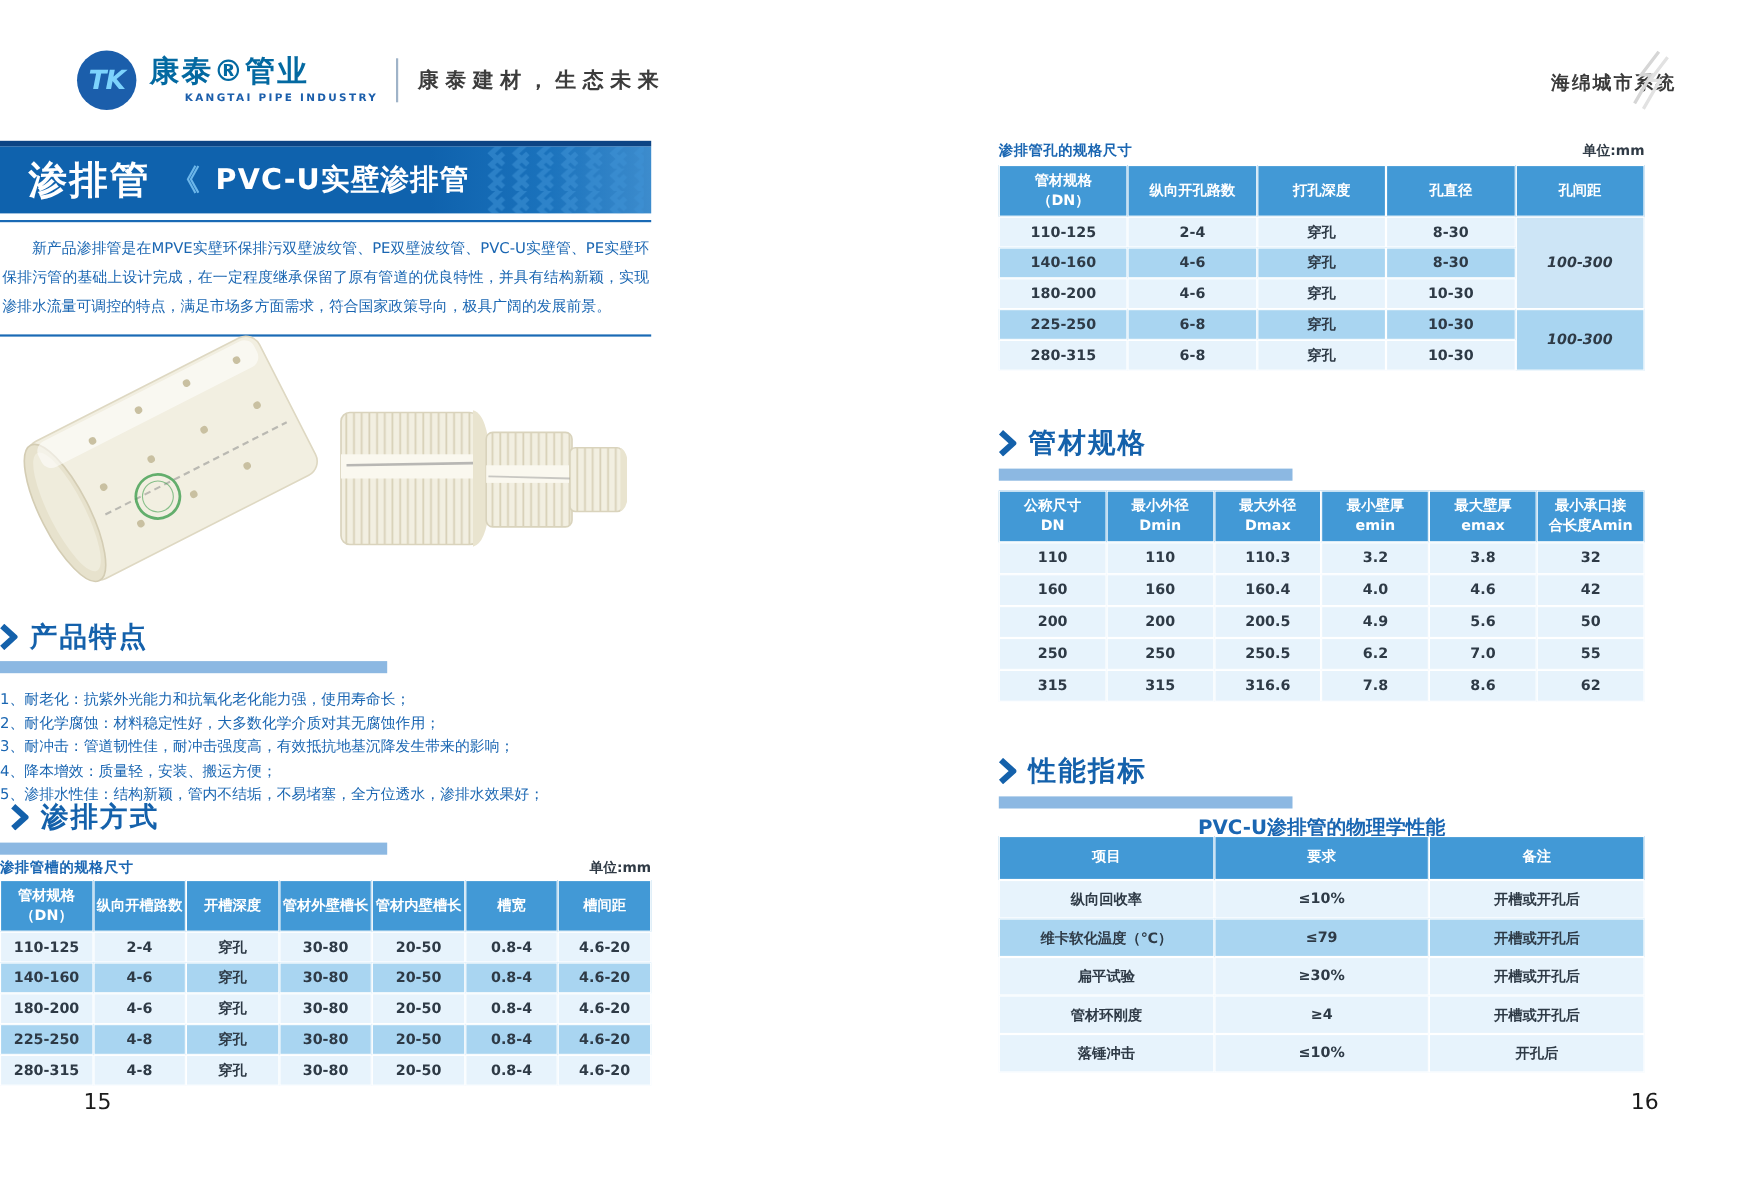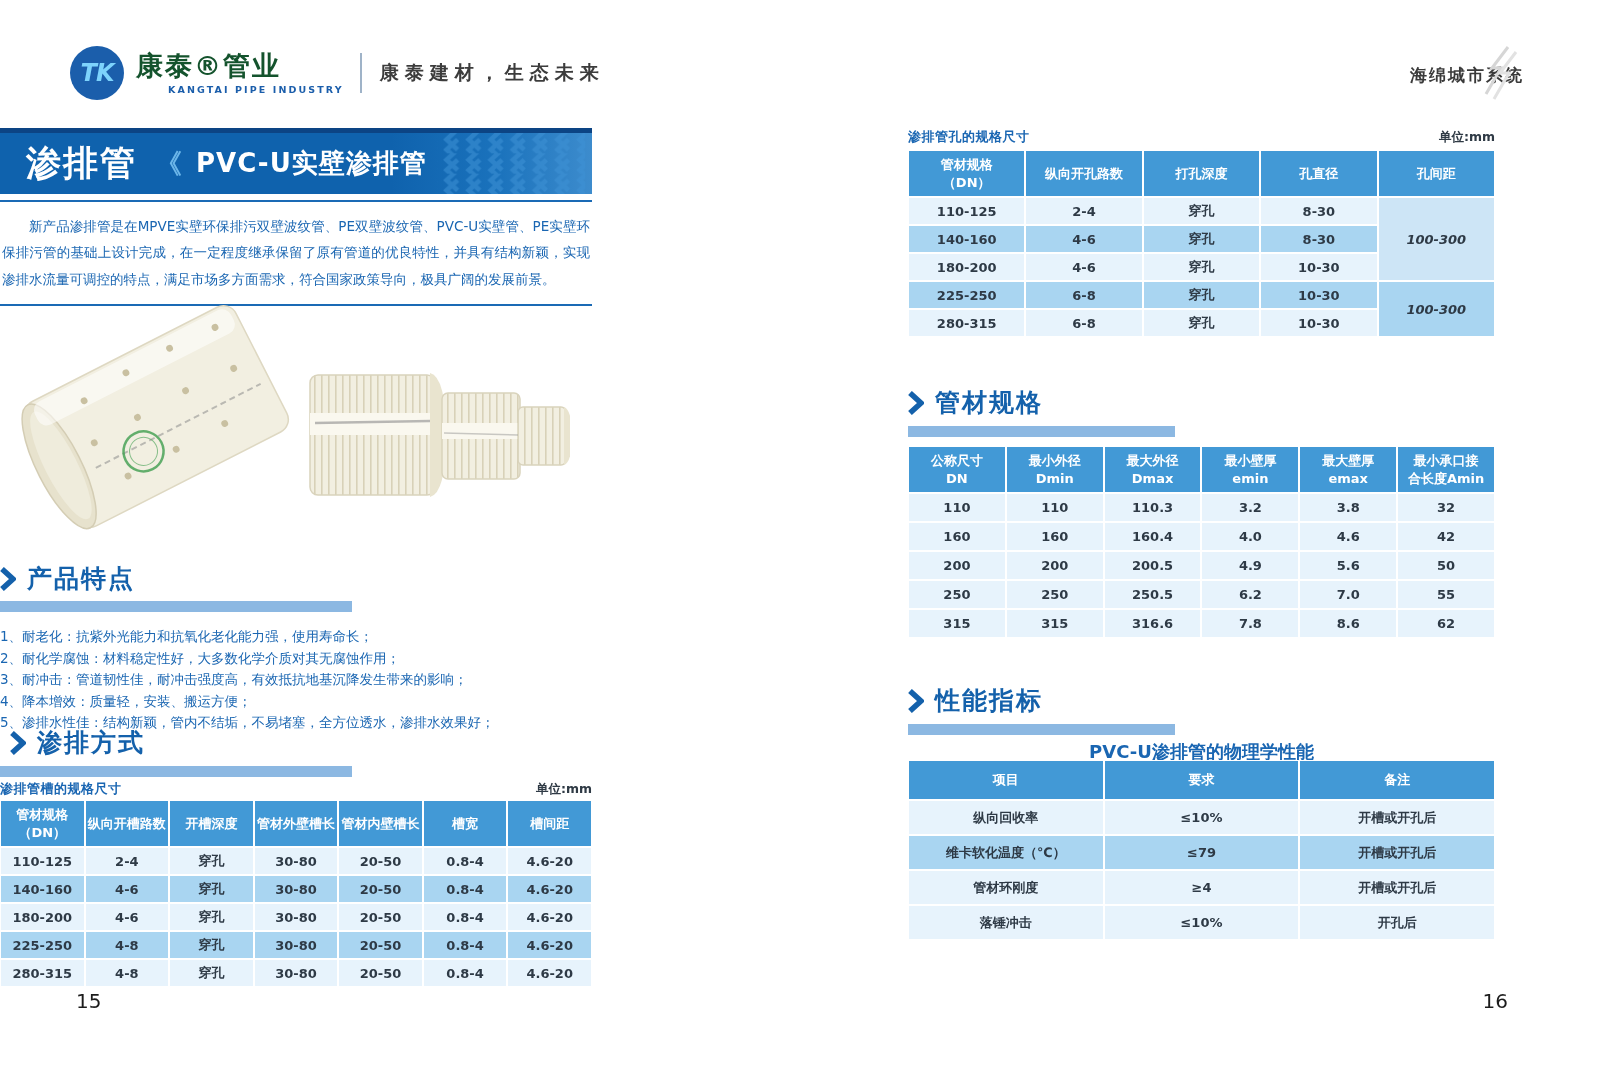--- a/index.html
+++ b/index.html
@@ -10,21 +10,21 @@
   }
 
   
   .brandbar { position:absolute; left:70px; top:46px; display:flex; align-items:center; }
   .logo-circle {
     width:54px; height:54px; border-radius:50%; background:#1b5eab; color:#7dd3fc;
     display:flex; align-items:center; justify-content:center;
     font-style:italic; font-weight:bold; font-size:24px; letter-spacing:-1px;
   }
   .brand-text { margin-left:12px; }
-  .brand-name { color:#14532d; font-weight:bold; font-size:27px; letter-spacing:2px; line-height:1; }
+  .brand-name { color:#0369a1; font-weight:bold; font-size:27px; letter-spacing:2px; line-height:1; }
   .brand-sub { color:#1b5eab; font-size:9.5px; font-weight:bold; letter-spacing:2.1px; margin-top:5px;margin-left:32px; }
   .brand-divider { width:2px; height:40px; background:#9fb3c8; margin:0 18px 0 16px; }
   .tagline { color:#3c3c3c; font-weight:bold; font-size:19px; letter-spacing:6px; }
   .corner-label { position:absolute; left:1386px; top:64px; color:#3a3a3a; font-weight:bold; font-size:17px; letter-spacing:2px;margin-left:24px; }
   .corner-icon { position:absolute; left:1478px; top:44px; }
 
   .banner {
     position:absolute; left:0; top:128px; width:592px; height:66px;
     background:linear-gradient(90deg,#0f62ad 0%,#0f62ad 66%,#1a72bc 84%,#3d8ccd 100%);
     border-top:5px solid #0c4484;
@@ -423,20 +423,25 @@
             <td>纵向回收率</td>
             <td>≤10%</td>
             <td>开槽或开孔后</td>
           </tr>
           <tr class="dark">
             <td>维卡软化温度（℃）</td>
             <td>≤79</td>
             <td>开槽或开孔后</td>
           </tr>
           <tr>
+            <td>扁平试验</td>
+            <td>≥30%</td>
+            <td>开槽或开孔后</td>
+          </tr>
+          <tr>
             <td>管材环刚度</td>
             <td>≥4</td>
             <td>开槽或开孔后</td>
           </tr>
           <tr>
             <td>落锤冲击</td>
             <td>≤10%</td>
             <td>开孔后</td>
           </tr>
         </tbody>

